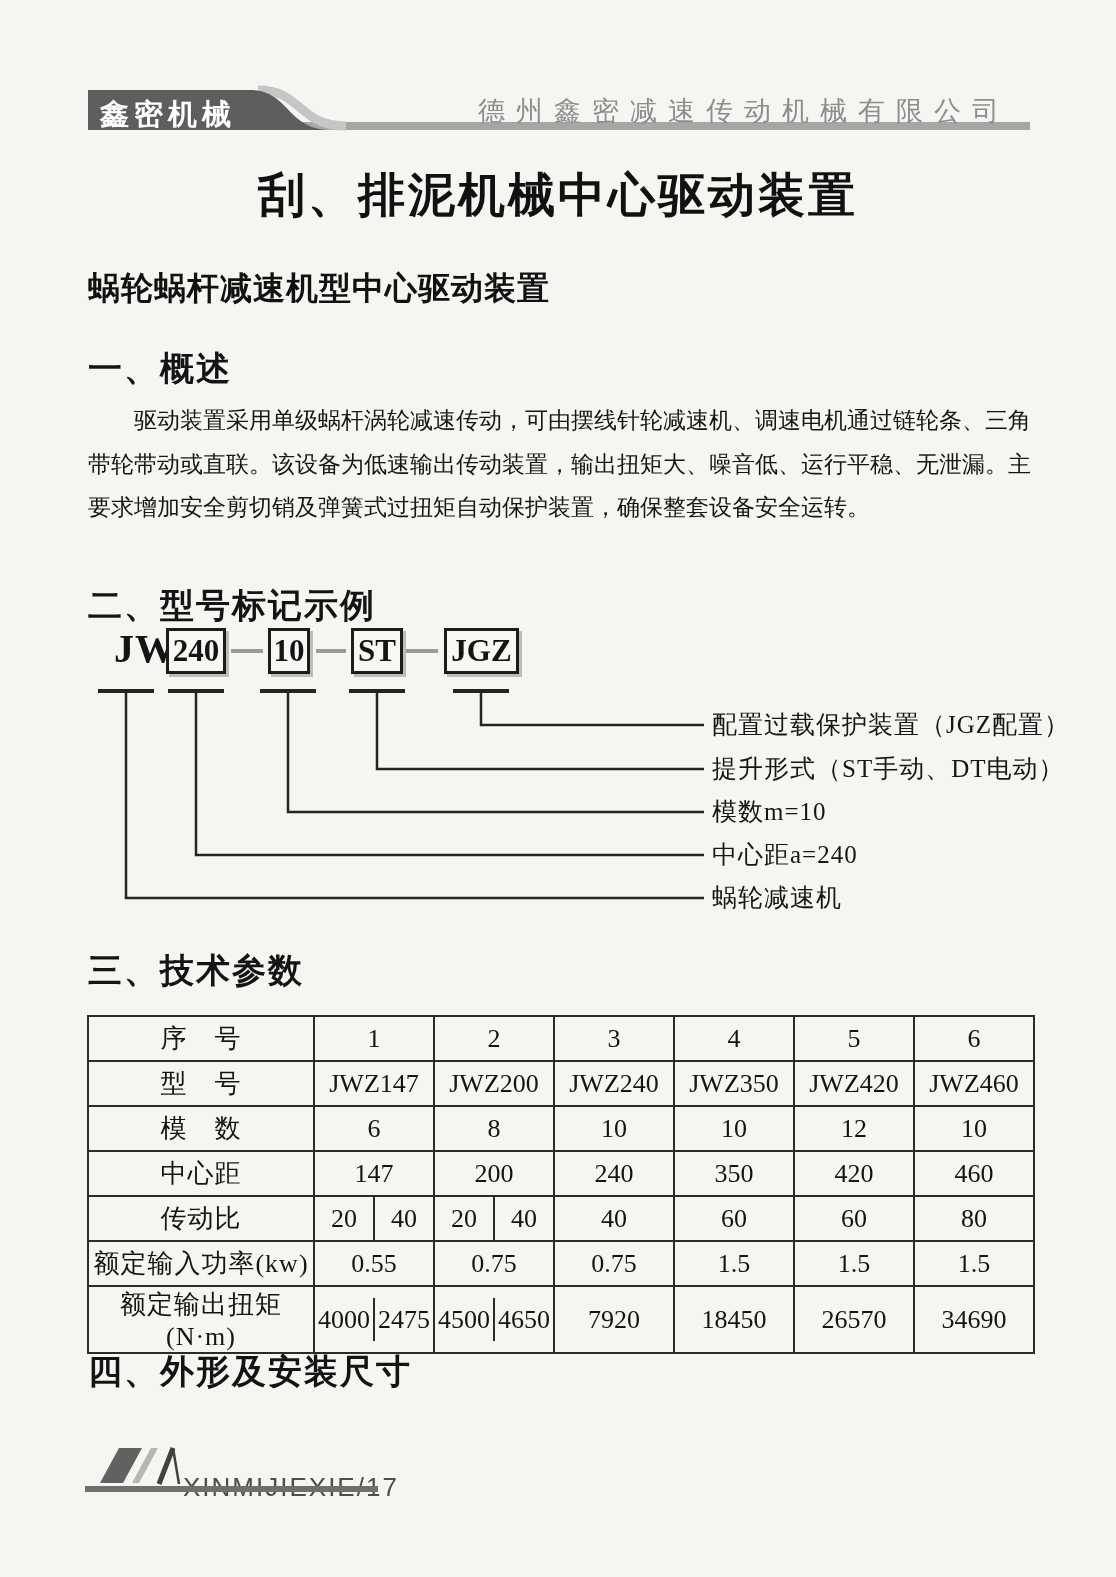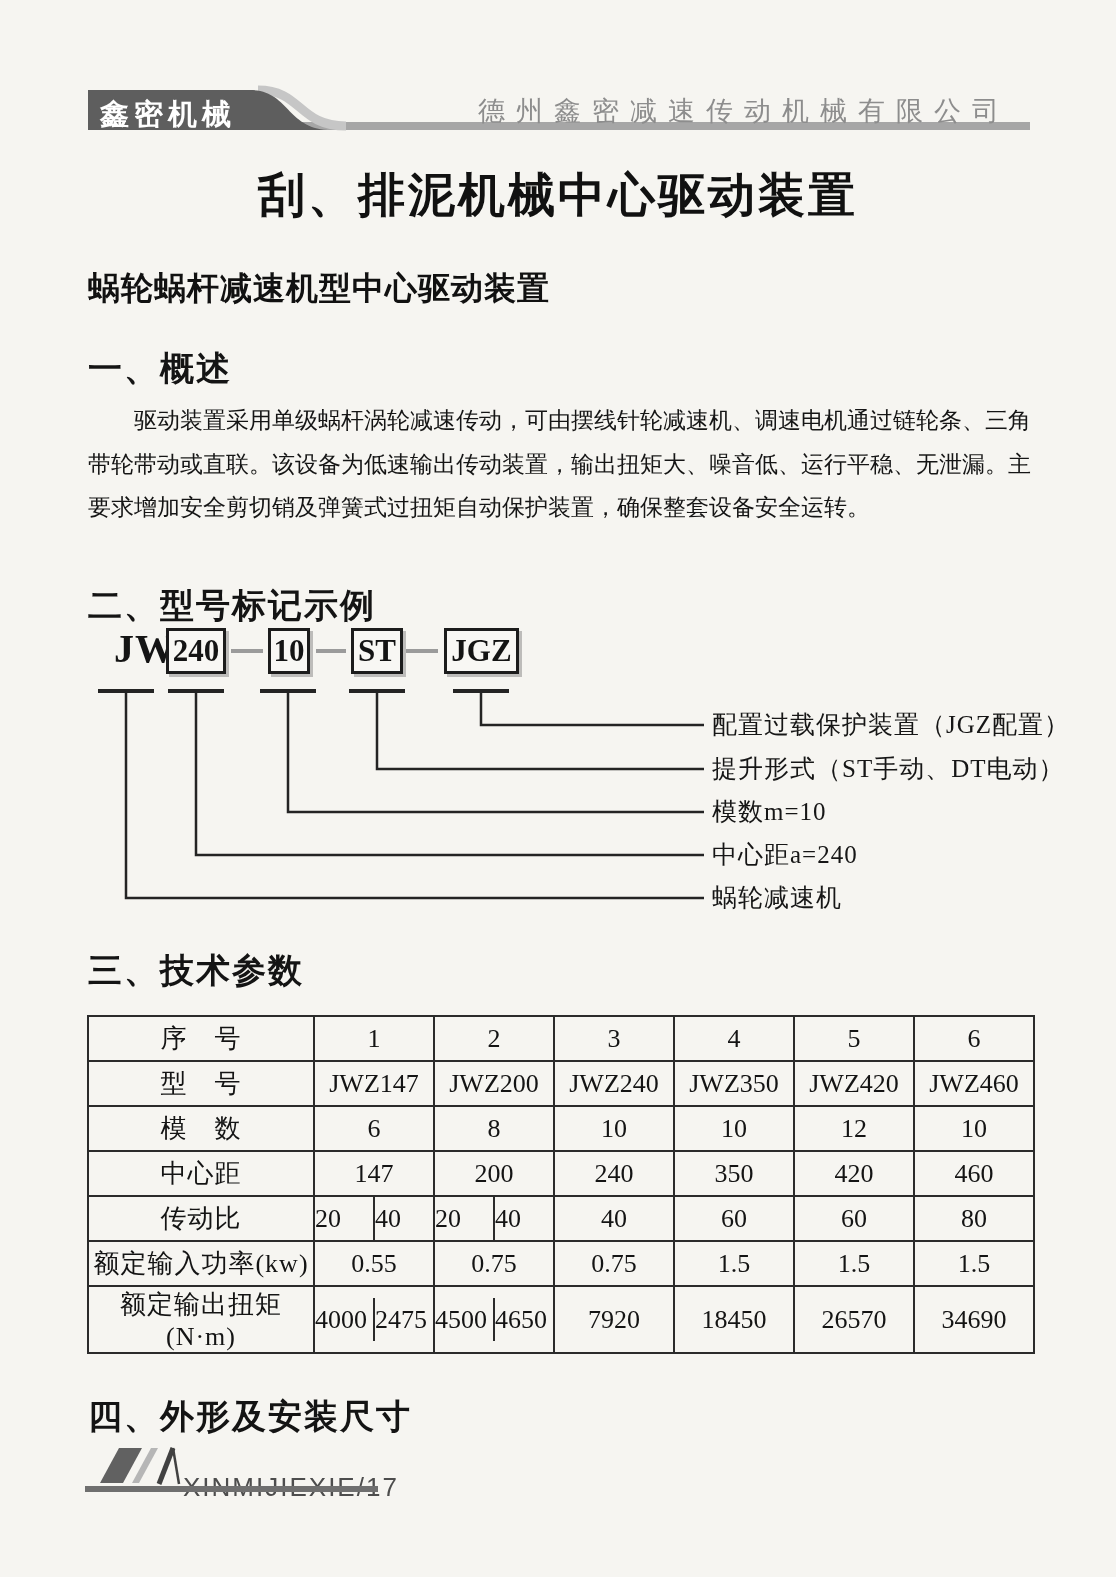--- a/index.html
+++ b/index.html
@@ -40,21 +40,21 @@
     white-space:nowrap;
   }
   .sec-heading{
     left:88px;
     font-size:34px;font-weight:bold;letter-spacing:2px;color:#141414;
     white-space:nowrap;
   }
   .h-overview{top:346px;}
   .h-model{top:571px;margin-top:12px;}
   .h-params{top:948px;}
-  .h-dims{top:1349px;margin-top:45px;}
+  .h-dims{top:1349px;}
 
   .para{
     left:88px;top:399px;width:943px;
     font-size:23px;line-height:43.5px;color:#151515;
   }
   .para .pline{white-space:nowrap;}
   .para .pline.just{text-align:justify;text-align-last:justify;white-space:normal;height:43.5px;overflow:hidden;}
   .para .indent{text-indent:46px;}
 
   
@@ -88,21 +88,21 @@
   
   .tbl-wrap{left:87px;top:1015px;}
   table.params{border-collapse:collapse;table-layout:fixed;width:946px;background:transparent;}
   table.params td{
     border:2.5px solid #2b2b2b;height:43px;padding:0;
     text-align:center;vertical-align:middle;
     font-size:26px;color:#141414;
   }
   td.rlabel{font-size:25px;letter-spacing:1px;}
   .split{display:flex;align-items:center;height:43px;}
-  .split span{flex:1;text-align:left;}
+  .split span{flex:1;text-align:center;}
   .split span + span{border-left:2.5px solid #2b2b2b;height:100%;line-height:43px;}
 
   
   .footer-text{
     left:183px;top:1456px;
     font-family:"Liberation Sans","DejaVu Sans",sans-serif;
     font-size:26px;letter-spacing:2px;color:#4d4d4d;white-space:nowrap;margin-top:16px;
   }
   .footer-bar{left:85px;top:1486px;width:293px;height:6px;background:#6f6f6f;}
 </style>

